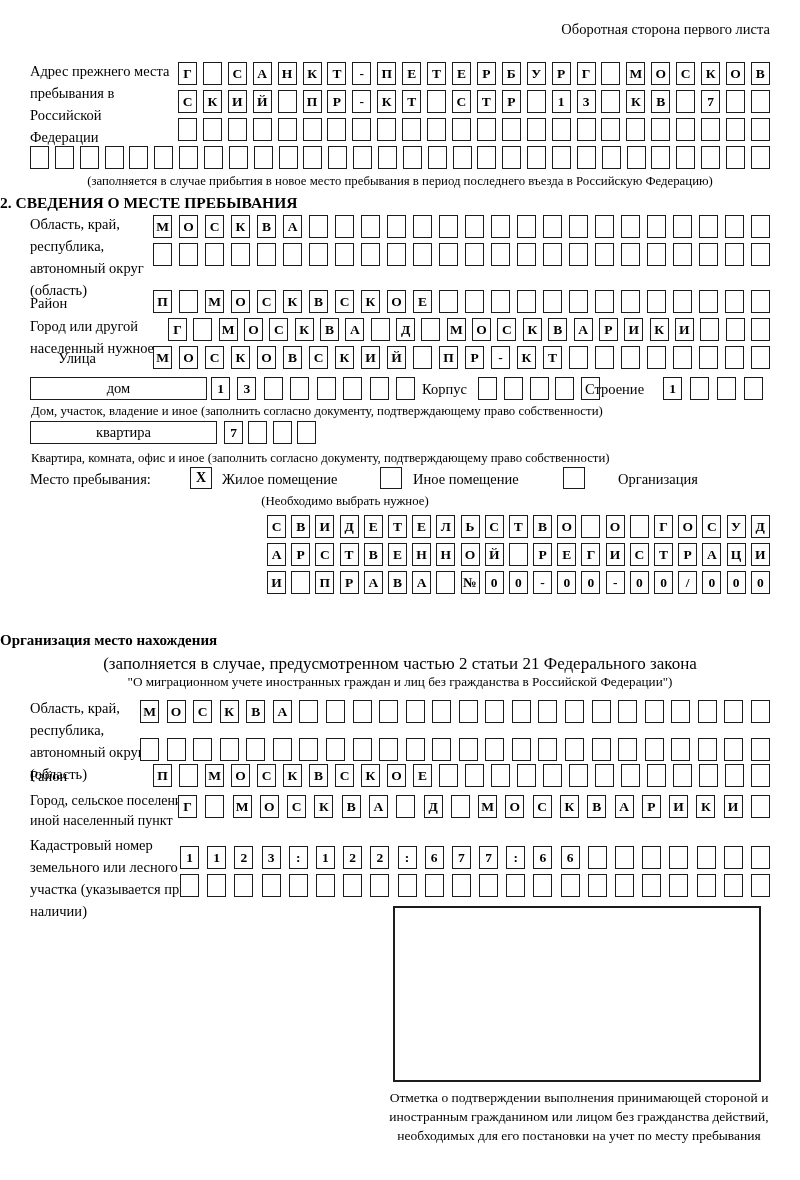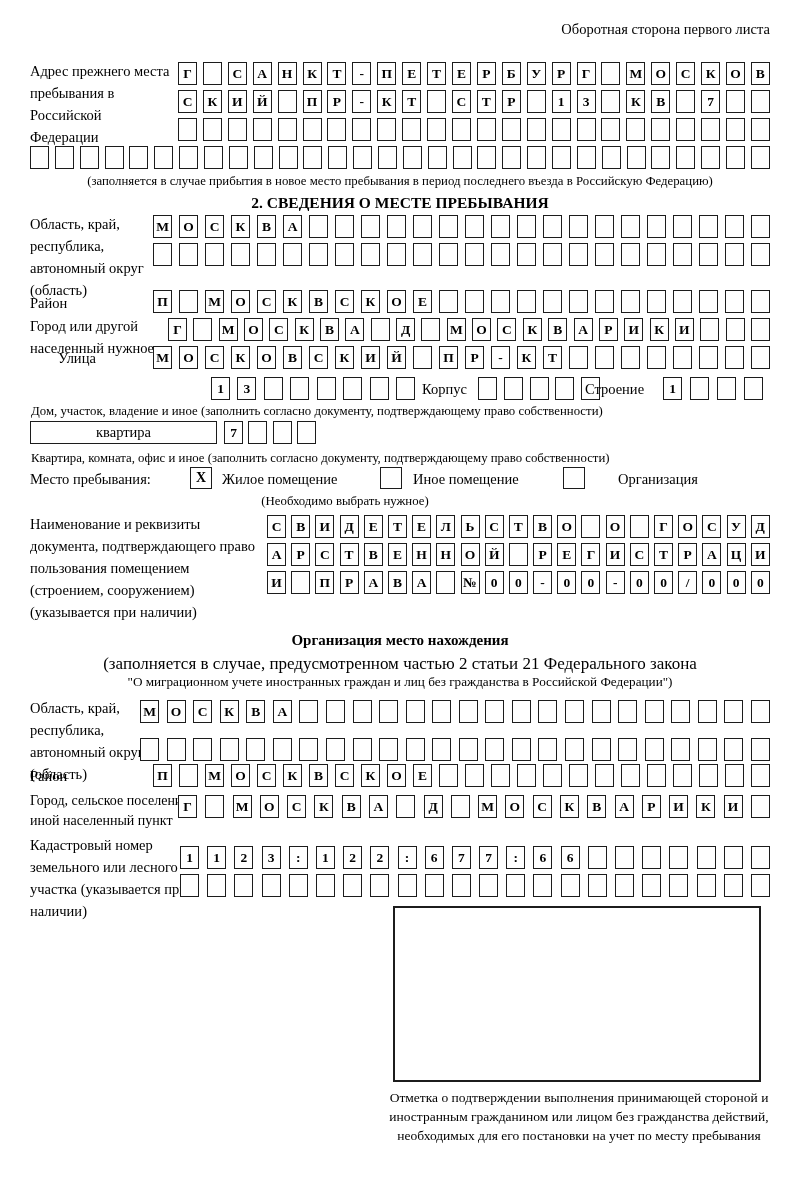--- a/index.html
+++ b/index.html
@@ -1,21 +1,21 @@
 <!DOCTYPE html>
 <html><head>
 <meta charset="utf-8">
 <style>
   html,body{margin:0;padding:0;background:#fff;}
   .page{position:relative;width:800px;height:1180px;background:#fff;overflow:hidden;
         font-family:"Liberation Serif", serif;color:#000;}
   .lbl{position:absolute;font-size:14.5px;line-height:22px;}
   .cap{position:absolute;font-size:12.8px;line-height:16px;}
   .cap.center{text-align:center;}
-  .title{position:absolute;left:0;width:800px;text-align:center;font-weight:bold;font-size:15.5px;}
+  .title{position:absolute;left:0;width:800px;font-weight:bold;font-size:15.5px;}
   .cellrow{position:absolute;display:flex;justify-content:space-between;height:23px;}
   .cell{flex:none;width:19px;height:23px;border:1.6px solid #1c1c1c;box-sizing:border-box;
         display:flex;align-items:center;justify-content:center;
         font-size:13.5px;font-weight:600;background:#fff;}
   .namedbox{position:absolute;height:23px;border:1.6px solid #1c1c1c;box-sizing:border-box;
         display:flex;align-items:center;justify-content:center;font-size:14.5px;background:#fff;}
   .checkbox{position:absolute;width:22px;height:22px;border:1.6px solid #1c1c1c;box-sizing:border-box;
         display:flex;align-items:center;justify-content:center;font-size:14px;font-weight:600;background:#fff;}
   .bigbox{position:absolute;border:2px solid #1c1c1c;box-sizing:border-box;background:#fff;}
   .stampcap{position:absolute;font-size:13.5px;line-height:19px;text-align:center;}
@@ -273,20 +273,21 @@
       <span class="cell"></span>
       <span class="cell"></span>
       <span class="cell"></span>
       <span class="cell"></span>
       <span class="cell"></span>
       <span class="cell"></span>
       <span class="cell"></span>
       <span class="cell"></span>
     </div>
 
+  <div class="namedbox" style="left:30px;top:377px;width:177px;">дом</div>
   <div class="cellrow" style="left:211px;top:377px;width:204px;">
       <span class="cell">1</span>
       <span class="cell">3</span>
       <span class="cell"></span>
       <span class="cell"></span>
       <span class="cell"></span>
       <span class="cell"></span>
       <span class="cell"></span>
       <span class="cell"></span>
     </div>
@@ -318,21 +319,20 @@
 
   <div class="lbl" style="left:30px;top:468px;width:160px;">Место пребывания:</div>
   <div class="checkbox" style="left:190px;top:467px;">X</div>
   <div class="lbl" style="left:222px;top:468px;width:150px;">Жилое помещение</div>
   <div class="checkbox" style="left:380px;top:467px;"></div>
   <div class="lbl" style="left:413px;top:468px;width:140px;">Иное помещение</div>
   <div class="checkbox" style="left:563px;top:467px;"></div>
   <div class="lbl" style="left:618px;top:468px;width:130px;">Организация</div>
   <div class="cap center" style="left:195px;top:493px;width:300px;">(Необходимо выбрать нужное)</div>
 
-  <div class="lbl" style="left:30px;top:513px;width:232px;">Наименование и реквизиты документа, подтверждающего право пользования помещением (строением, сооружением) (указывается при наличии)</div>
   <div class="cellrow" style="left:267px;top:515px;width:503px;">
       <span class="cell">С</span>
       <span class="cell">В</span>
       <span class="cell">И</span>
       <span class="cell">Д</span>
       <span class="cell">Е</span>
       <span class="cell">Т</span>
       <span class="cell">Е</span>
       <span class="cell">Л</span>
       <span class="cell">Ь</span>

